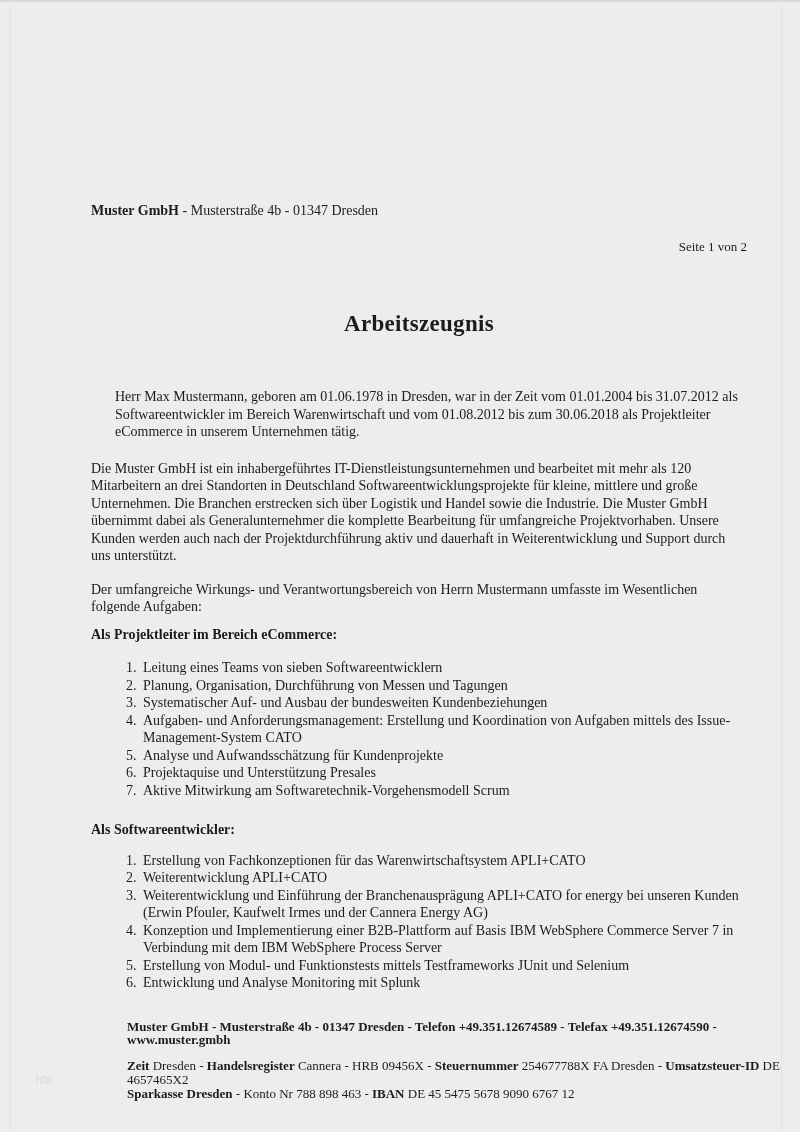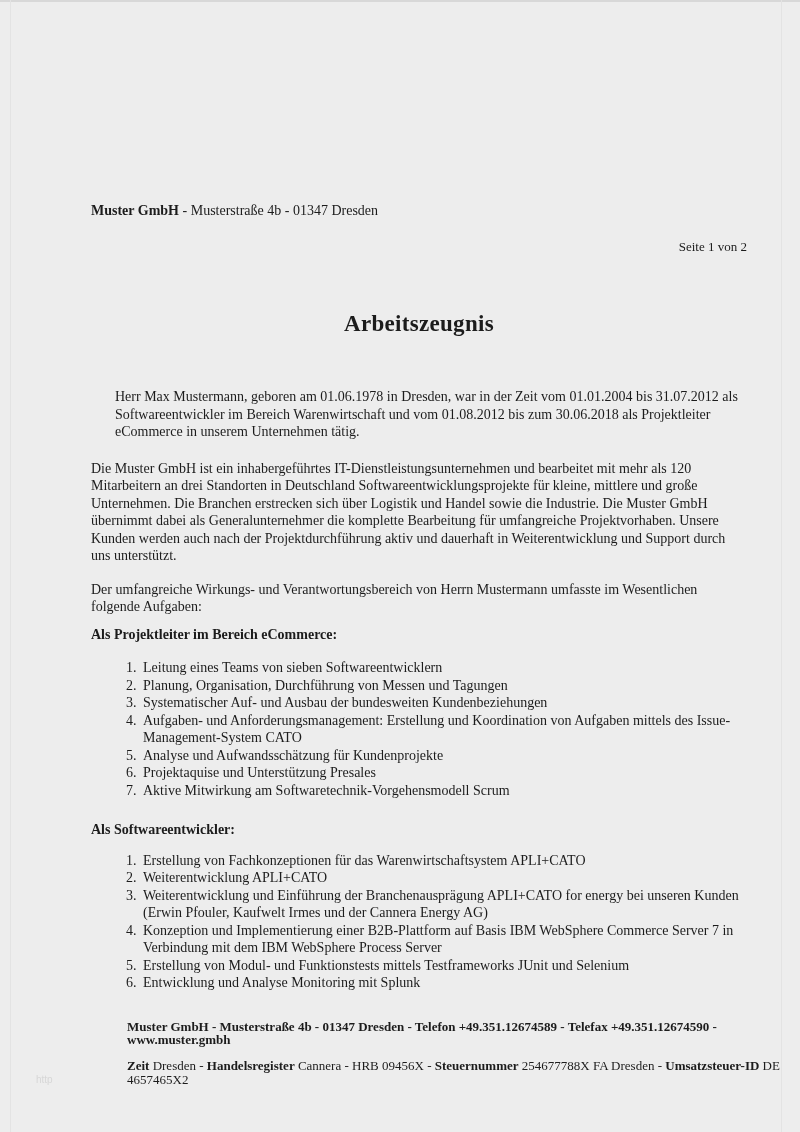--- a/index.html
+++ b/index.html
@@ -149,15 +149,21 @@
   <div class="footer-row">
     <b>Zeit</b>
     <span>Dresden -</span>
     <b>Handelsregister</b>
     <span>Cannera - HRB 09456X -</span>
     <b>Steuernummer</b>
     <span>254677788X FA Dresden -</span>
     <b>Umsatzsteuer-ID</b>
     <span>DE 4657465X2</span>
   </div>
+  <div class="footer-row">
+    <b>Sparkasse Dresden</b>
+    <span>- Konto Nr 788 898 463 -</span>
+    <b>IBAN</b>
+    <span>DE 45 5475 5678 9090 6767 12</span>
+  </div>
 </div>
 
 <div class="watermark">http</div>
 
 </body></html>

